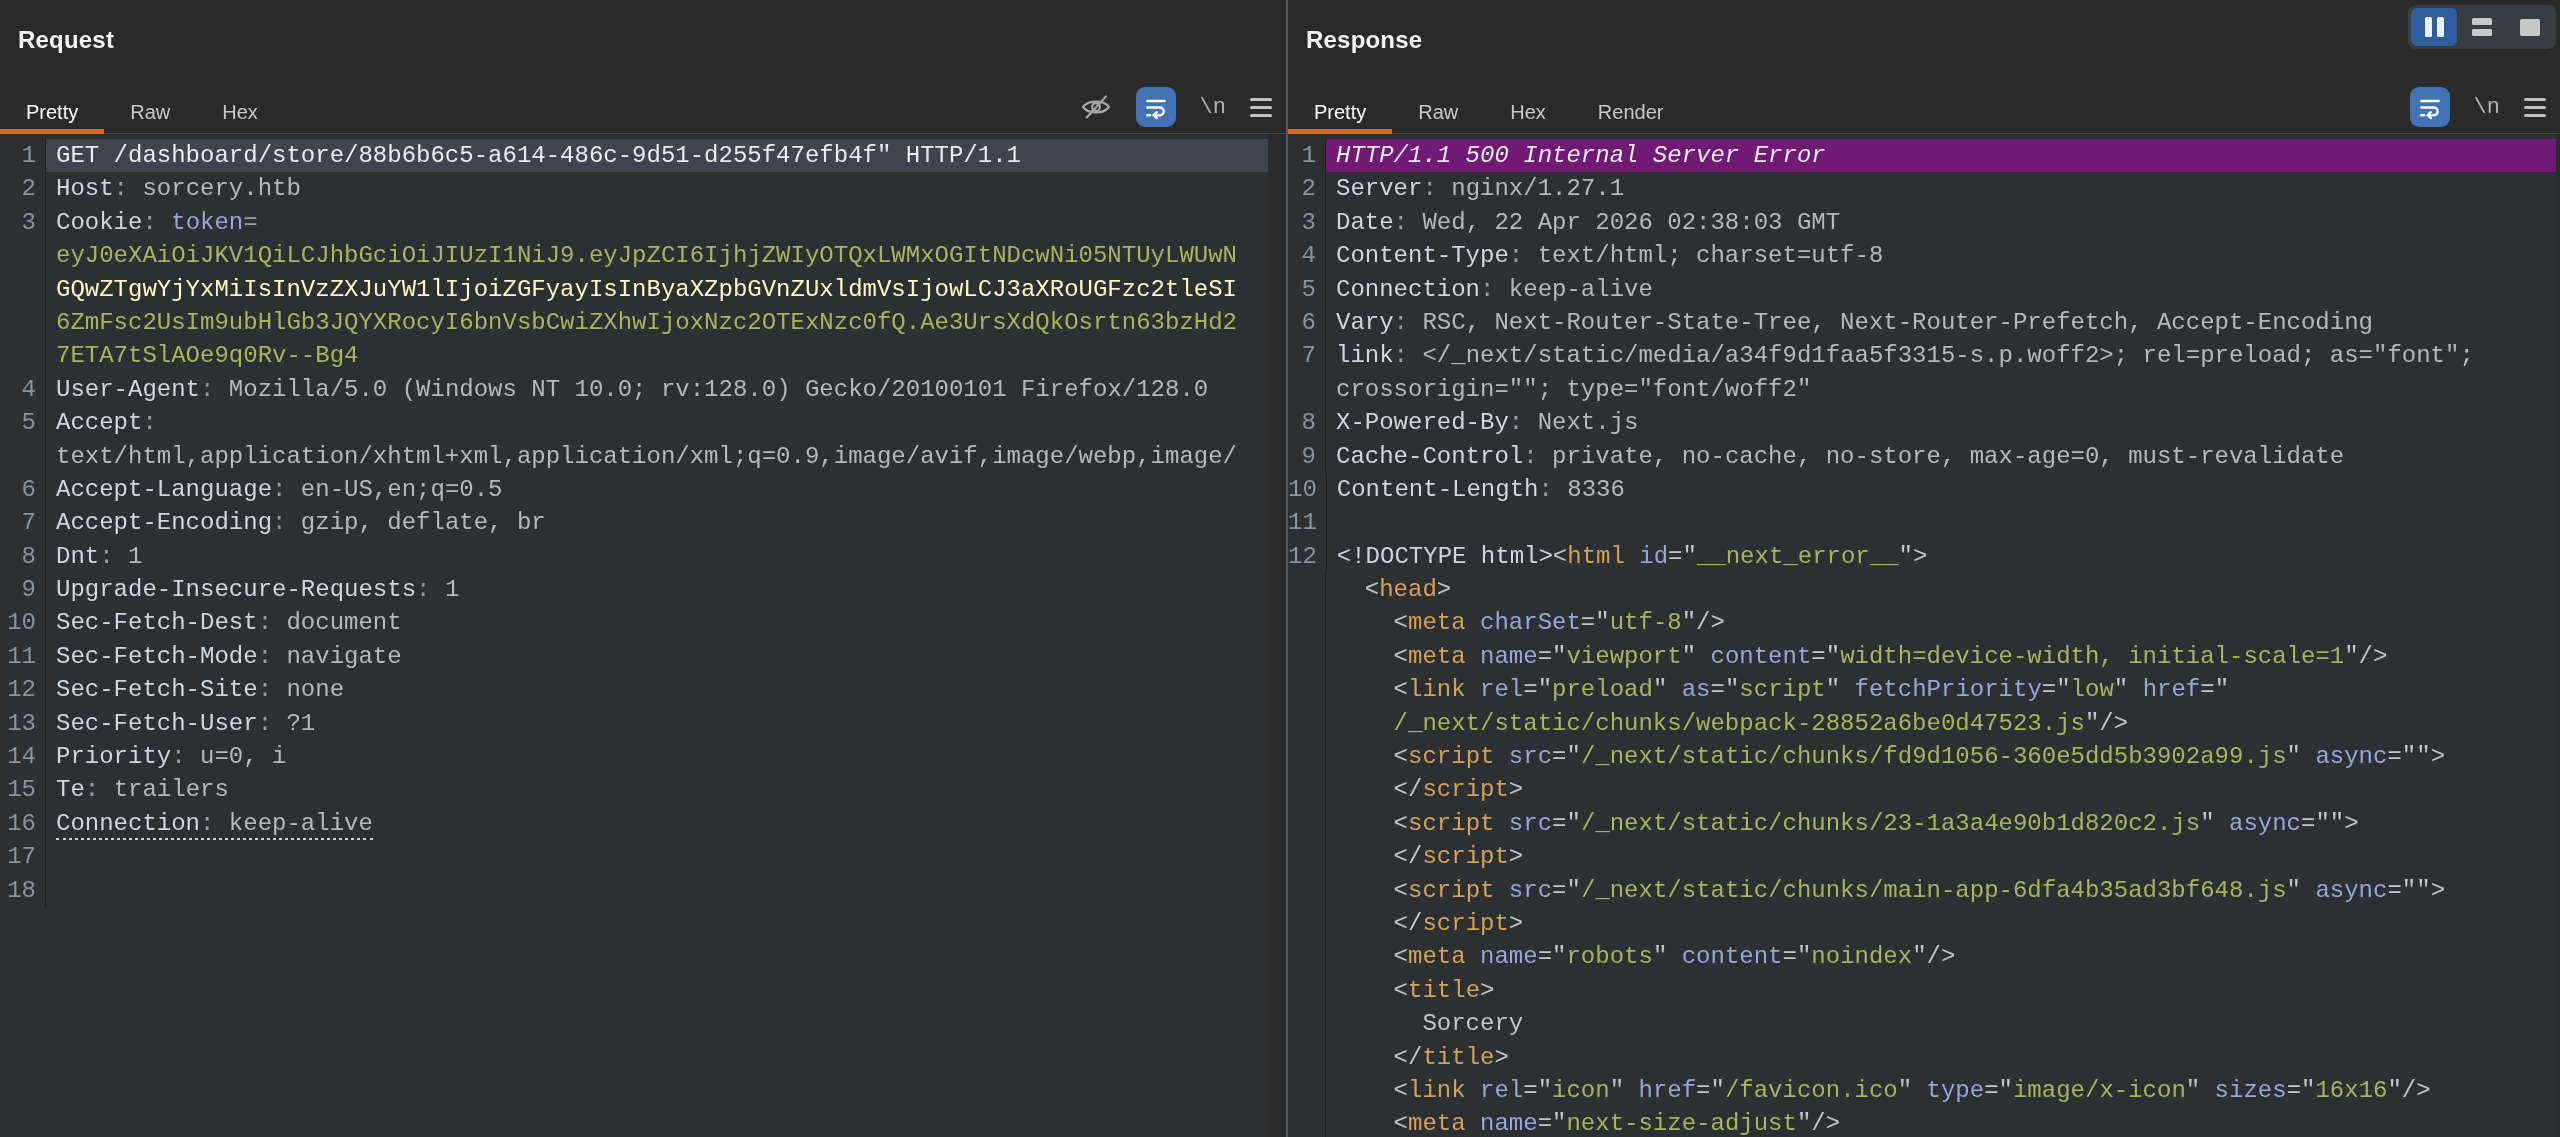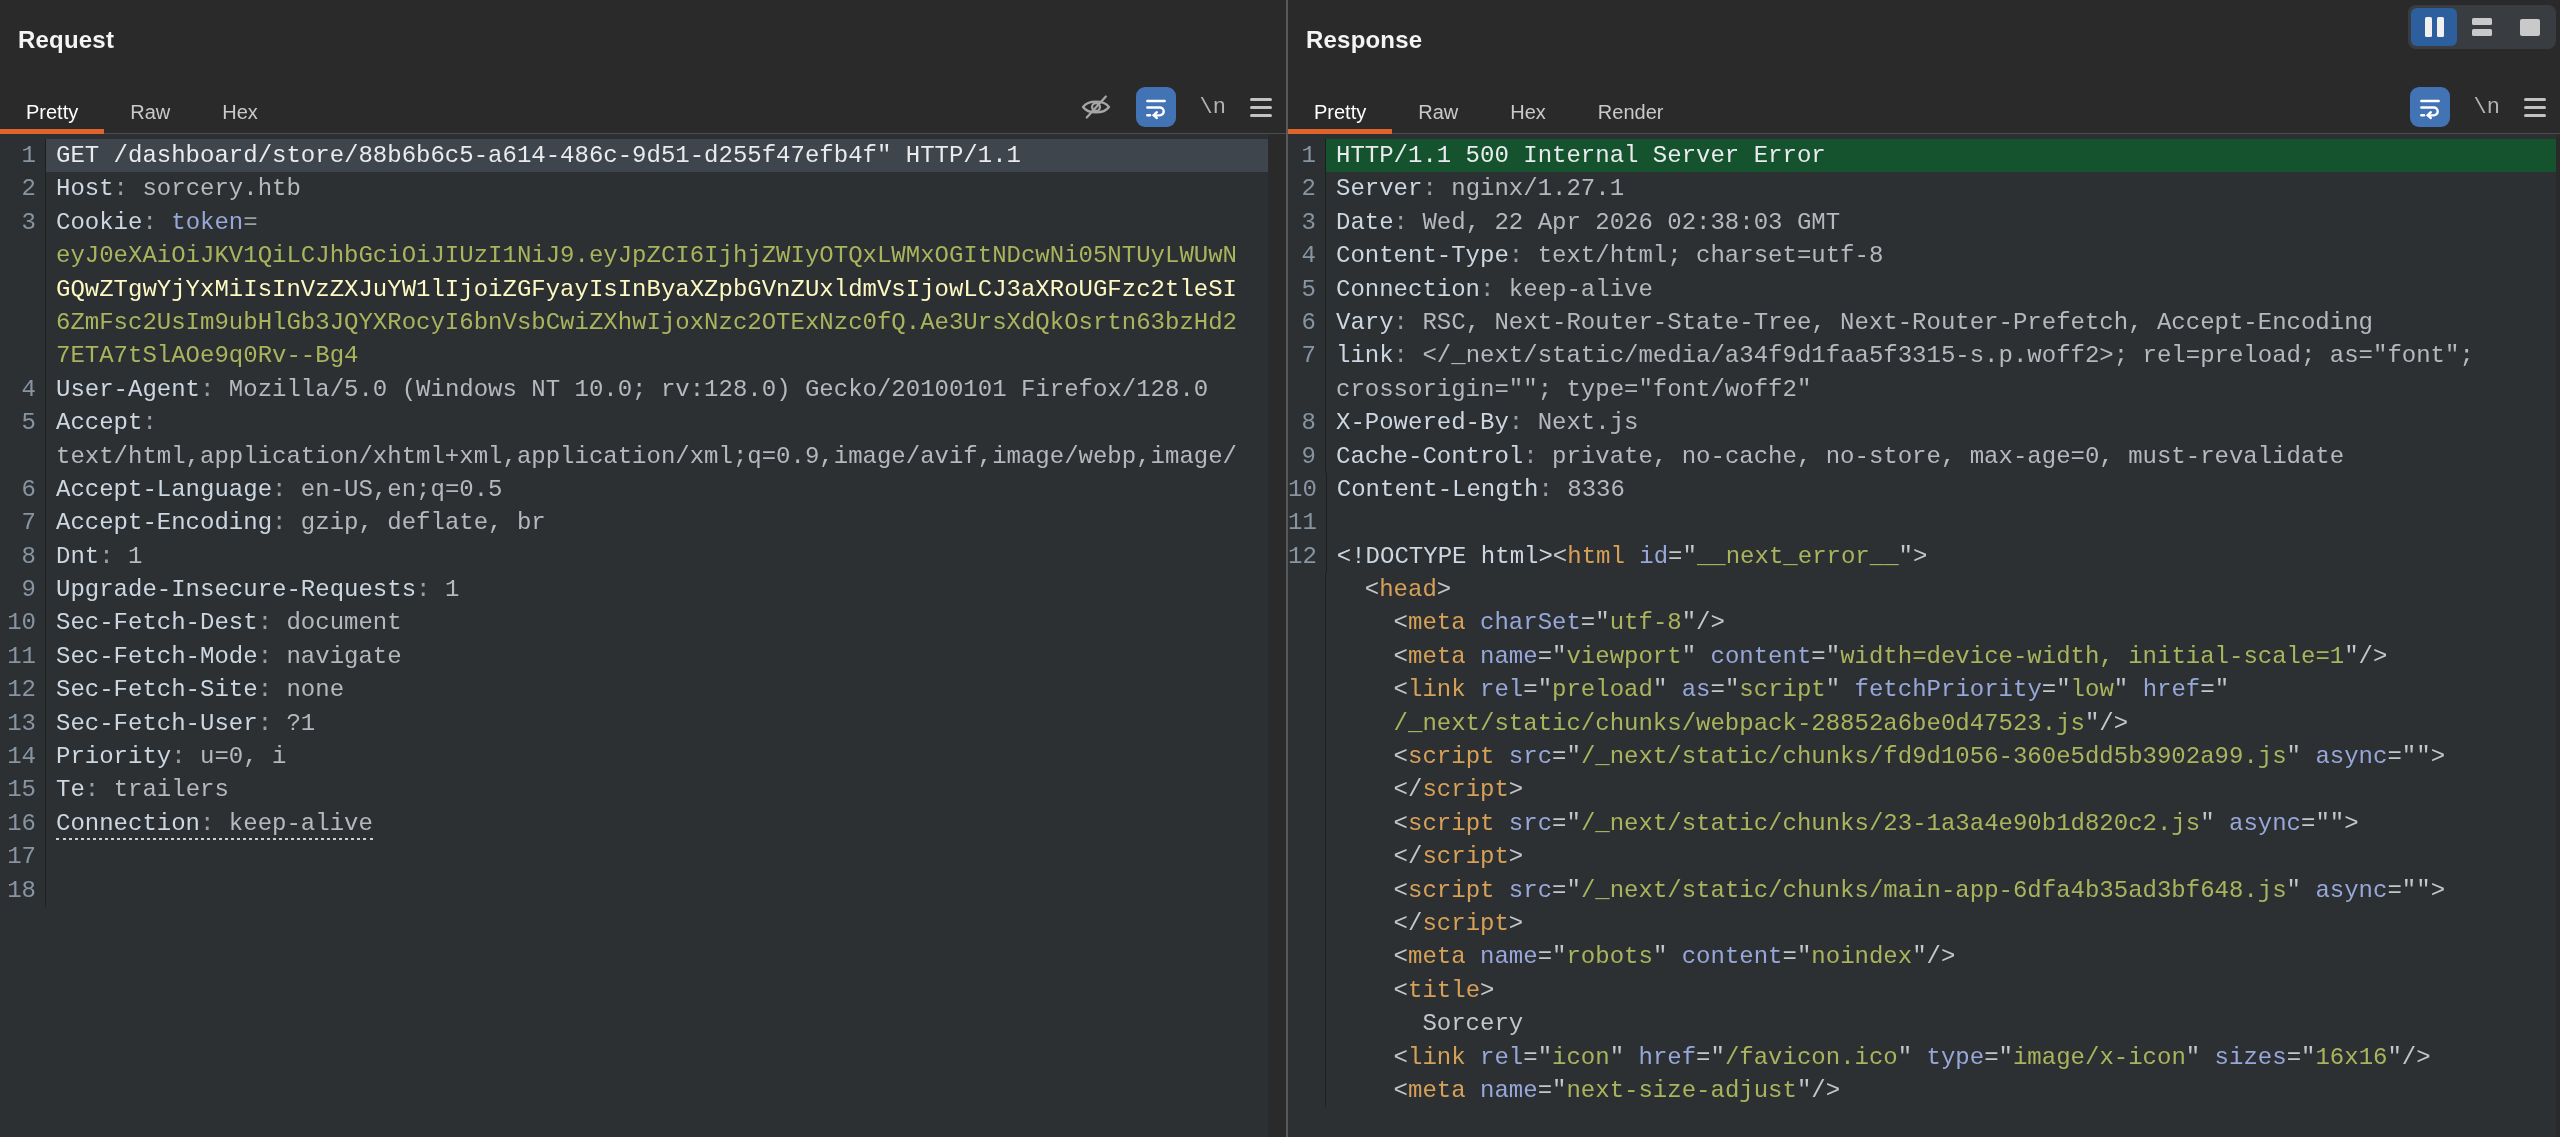--- a/index.html
+++ b/index.html
@@ -224,21 +224,21 @@
               <i></i>
               <i></i>
               <i></i>
             </span>
           </div>
       </div>
     </div>
     <div class="editor" id="response-editor">
         <div class="row hl">
           <span class="ln" style="color: rgb(135, 148, 162);">1</span>
-          <div class="code" style="background: #14532d;"><span style="color: rgb(233, 235, 238);">HTTP/1.1 500 Internal Server Error</span></div>
+          <div class="code" style="background: #701a75; font-style: italic;"><span style="color: rgb(233, 235, 238);">HTTP/1.1 500 Internal Server Error</span></div>
         </div>
         <div class="row">
           <span class="ln" style="color: rgb(135, 148, 162);">2</span>
           <div class="code"><span style="color: rgb(204, 215, 226);">Server</span><span style="color: rgb(154, 160, 166);">: </span><span style="color: rgb(181, 185, 189);">nginx/1.27.1</span></div>
         </div>
         <div class="row">
           <span class="ln" style="color: rgb(135, 148, 162);">3</span>
           <div class="code"><span style="color: rgb(204, 215, 226);">Date</span><span style="color: rgb(154, 160, 166);">: </span><span style="color: rgb(181, 185, 189);">Wed, 22 Apr 2026 02:38:03 GMT</span></div>
         </div>
         <div class="row">
@@ -332,20 +332,24 @@
         <div class="row">
           <span class="ln" style="color: rgb(135, 148, 162);"></span>
           <div class="code"><span style="color: rgb(195, 199, 203);">    &lt;</span><span style="color: rgb(215, 160, 87);">title</span><span style="color: rgb(195, 199, 203);">&gt;</span></div>
         </div>
         <div class="row">
           <span class="ln" style="color: rgb(135, 148, 162);"></span>
           <div class="code"><span style="color: rgb(195, 199, 203);">      Sorcery</span></div>
         </div>
         <div class="row">
           <span class="ln" style="color: rgb(135, 148, 162);"></span>
+          <div class="code"><span style="color: rgb(195, 199, 203);">    &lt;/</span><span style="color: rgb(215, 160, 87);">title</span><span style="color: rgb(195, 199, 203);">&gt;</span></div>
+        </div>
+        <div class="row">
+          <span class="ln" style="color: rgb(135, 148, 162);"></span>
           <div class="code"><span style="color: rgb(195, 199, 203);">    &lt;</span><span style="color: rgb(215, 160, 87);">link</span><span style="color: rgb(195, 199, 203);"> </span><span style="color: rgb(151, 167, 217);">rel</span><span style="color: rgb(195, 199, 203);">="</span><span style="color: rgb(170, 180, 92);">icon</span><span style="color: rgb(195, 199, 203);">" </span><span style="color: rgb(151, 167, 217);">href</span><span style="color: rgb(195, 199, 203);">="</span><span style="color: rgb(170, 180, 92);">/favicon.ico</span><span style="color: rgb(195, 199, 203);">" </span><span style="color: rgb(151, 167, 217);">type</span><span style="color: rgb(195, 199, 203);">="</span><span style="color: rgb(170, 180, 92);">image/x-icon</span><span style="color: rgb(195, 199, 203);">" </span><span style="color: rgb(151, 167, 217);">sizes</span><span style="color: rgb(195, 199, 203);">="</span><span style="color: rgb(170, 180, 92);">16x16</span><span style="color: rgb(195, 199, 203);">"/&gt;</span></div>
         </div>
         <div class="row">
           <span class="ln" style="color: rgb(135, 148, 162);"></span>
           <div class="code"><span style="color: rgb(195, 199, 203);">    &lt;</span><span style="color: rgb(215, 160, 87);">meta</span><span style="color: rgb(195, 199, 203);"> </span><span style="color: rgb(151, 167, 217);">name</span><span style="color: rgb(195, 199, 203);">="</span><span style="color: rgb(170, 180, 92);">next-size-adjust</span><span style="color: rgb(195, 199, 203);">"/&gt;</span></div>
         </div>
       </div>
   </section>
 
 </div>

